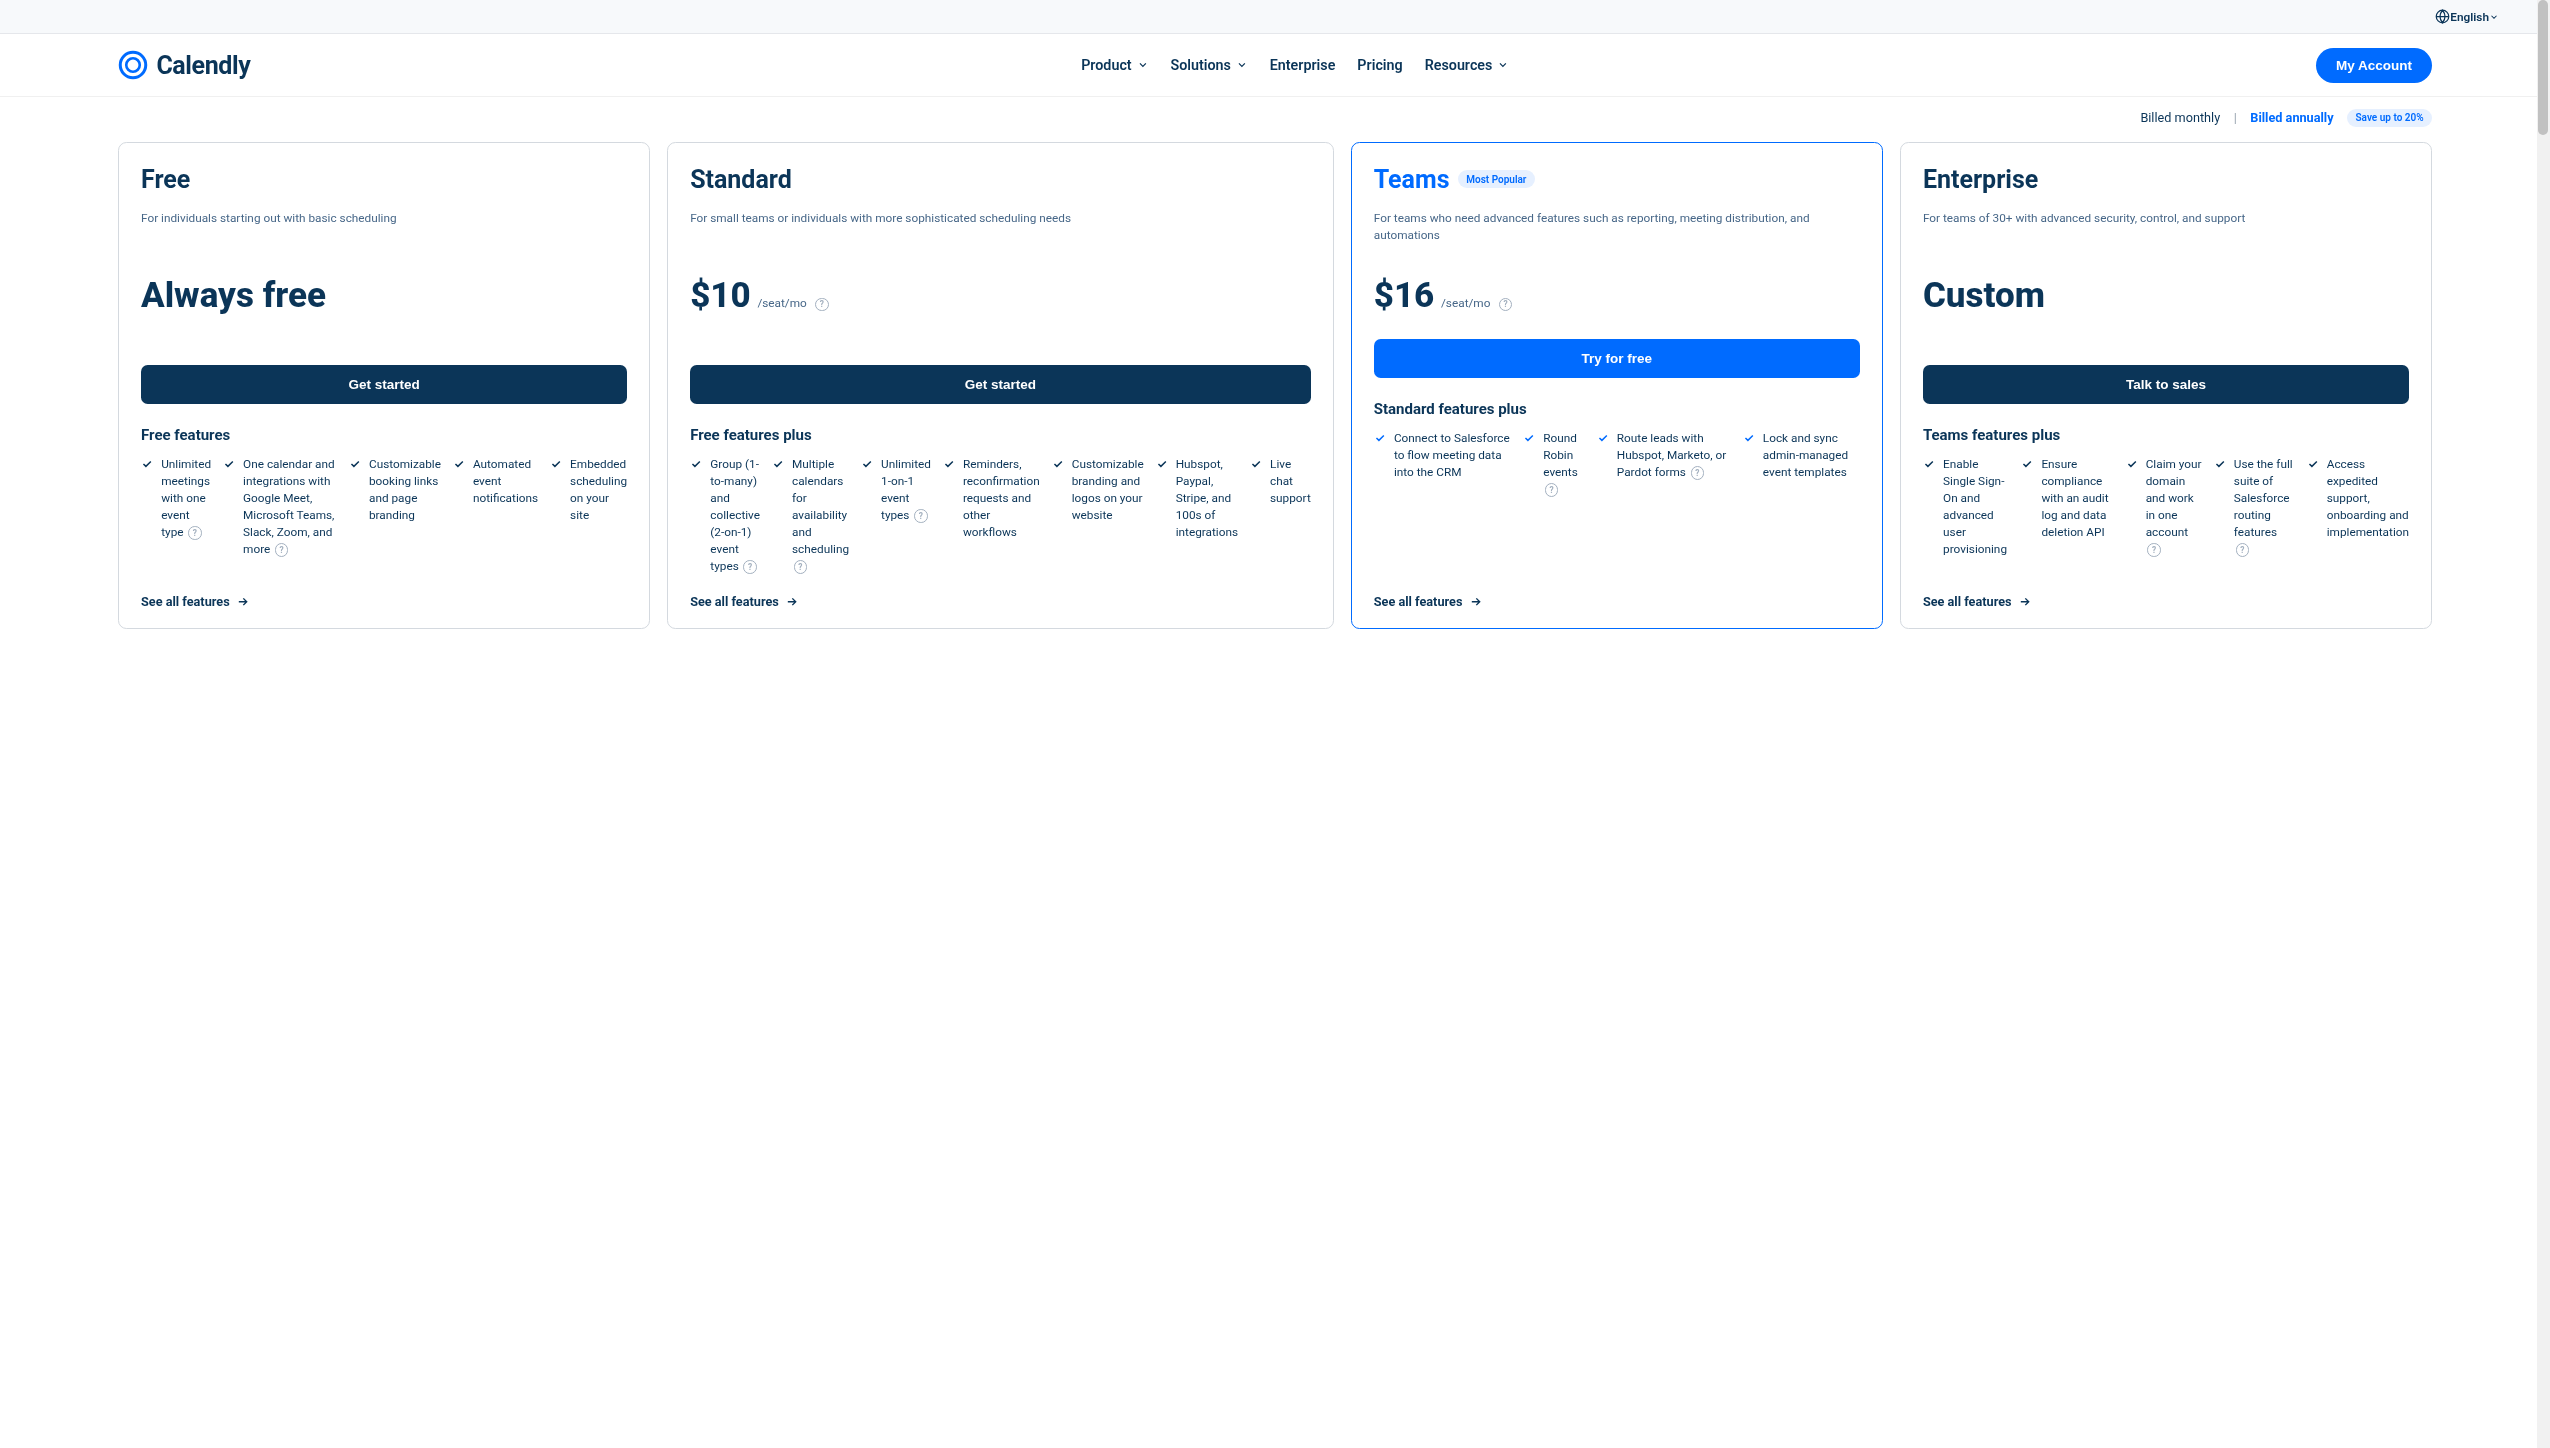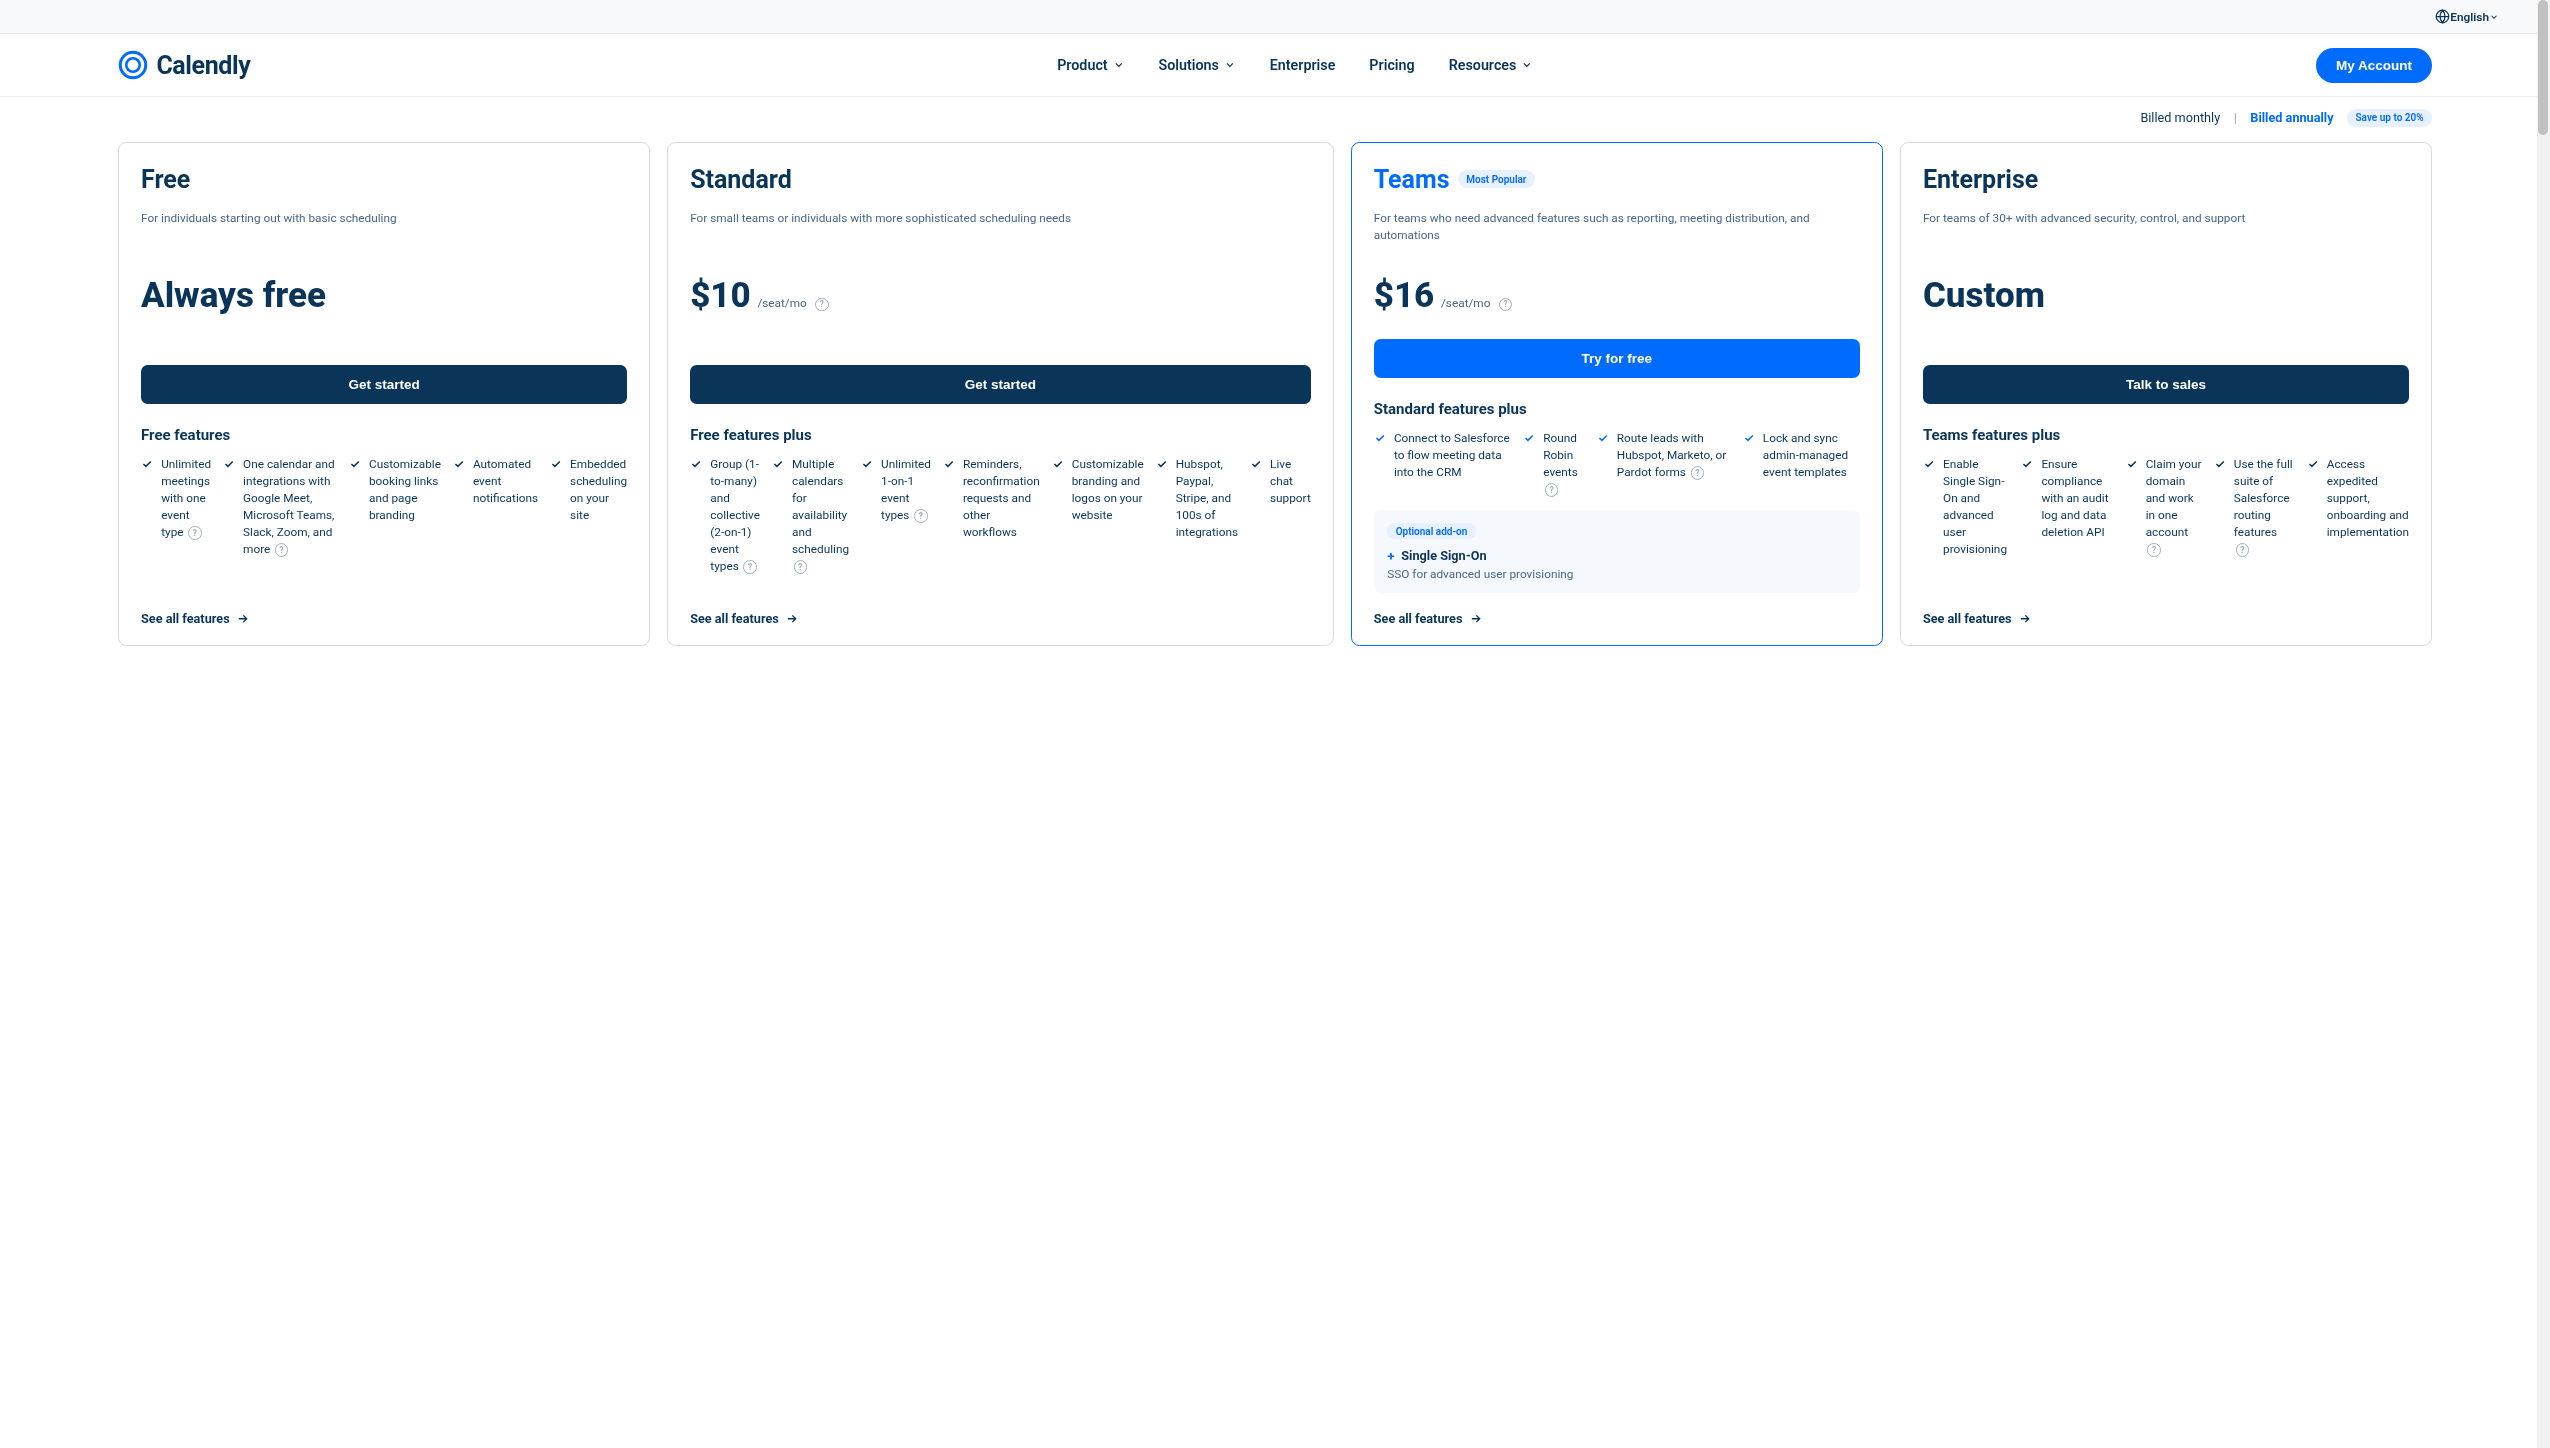--- a/index.html
+++ b/index.html
@@ -3,21 +3,21 @@
 <meta charset="utf-8">
 <style>
 * { margin: 0; padding: 0; box-sizing: border-box; }
 body { font-family: -apple-system, BlinkMacSystemFont, "Segoe UI", Roboto, Helvetica, Arial, sans-serif; background: #fff; color: #0b3558; }
 .topbar { border-bottom: 0.8px solid #e5e7eb; background: #f7f9fb; height: 34px; display: flex; justify-content: flex-end; align-items: center; padding: 0 51px; }
 .lang-switch { display: flex; align-items: center; gap: 0; cursor: pointer; font-size: 11.8px; font-weight: 600; color: #0b3558; }
 .navbar { display: flex; align-items: center; justify-content: space-between; padding: 13.5px 118px; border-bottom: 0.8px solid #f0f0f0; }
 .logo-group { display: flex; align-items: center; gap: 8.4px; }
 .logo-ring { width: 30px; height: 30px; }
 .logo-text { font-size: 25px; font-weight: 700; color: #0b3558; letter-spacing: -0.4px; }
-.nav-links { display: flex; gap: 34px; align-items: center; margin-left: 24px; }
+.nav-links { display: flex; gap: 22px; align-items: center; margin-left: 24px; }
 .nav-link { display: flex; align-items: center; gap: 5px; font-size: 14.3px; font-weight: 600; color: #0b3558; cursor: pointer; }
 .account-btn { background: #006bff; color: #fff; border: none; padding: 10px 20px; border-radius: 23.6px; font-size: 13.5px; font-weight: 600; cursor: pointer; }
 .billing-row { display: flex; justify-content: flex-end; align-items: center; gap: 13.5px; padding: 11.8px 118px 15px; font-size: 12.7px; }
 .bill-opt { color: #0b3558; cursor: pointer; }
 .bill-opt.active { color: #006bff; font-weight: 700; }
 .divider { color: #9aa5b1; }
 .save-pill { background: #e6f0ff; color: #006bff; font-size: 10px; font-weight: 600; padding: 3.4px 8.4px; border-radius: 10px; }
 .plans { display: flex; gap: 17px; padding: 0 118px 20px; }
 .card { border: 0.8px solid #d4d9df; border-radius: 8.4px; padding: 22px 22px 18.6px; flex: 1; display: flex; flex-direction: column; background: #fff; }
 .card.highlight { border: 1.3px solid #006bff; }
@@ -259,28 +259,20 @@
        <span>Route leads with Hubspot, Marketo, or Pardot forms <span class="info-circ">?</span></span>
      </li>
         <li class="feat-item">
        <svg class="check blue" viewBox="0 0 24 24" fill="none" stroke="#006bff" stroke-width="3">
             <path d="M5 12l5 5L20 7"></path>
           </svg>
        <span>Lock and sync admin-managed event templates</span>
      </li>
       </ul>
 
-    <div class="addon">
-      <span class="addon-pill">Optional add-on</span>
-      <div class="addon-title-row">
-        <span class="plus-ic">+</span>
-        <span class="addon-title">Single Sign-On</span>
-      </div>
-      <div class="addon-desc">SSO for advanced user provisioning</div>
-    </div>
     <div class="see-all">
       <span>See all features</span>
       <svg width="13.5" height="13.5" viewBox="0 0 24 24" fill="none" stroke="#0b3558" stroke-width="2.5">
           <path d="M5 12h14M13 6l6 6-6 6"></path>
         </svg>
     </div>
   </div>
     <div class="card">
     <div class="plan-head">
       <div class="plan-name ">Enterprise</div>

